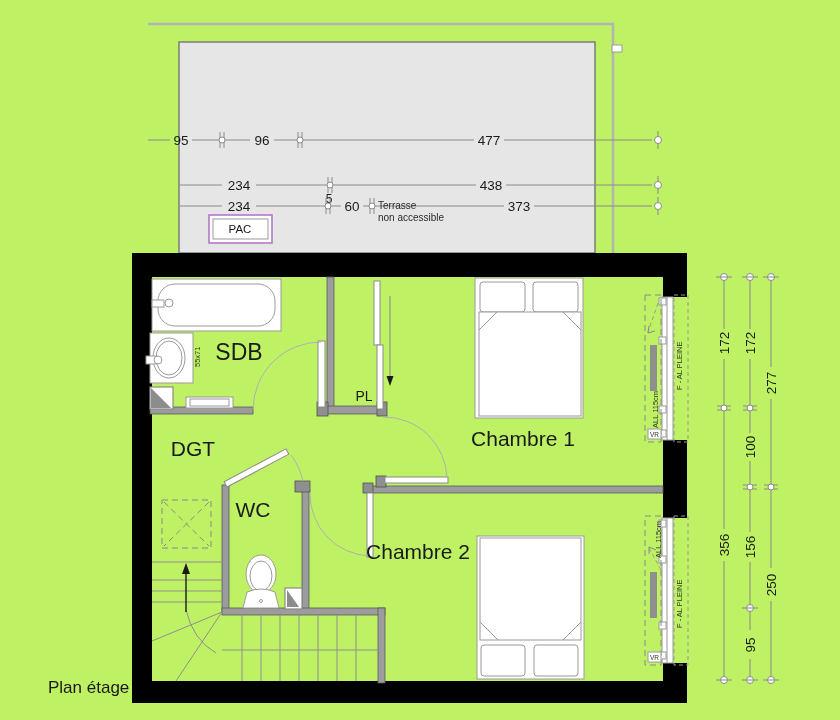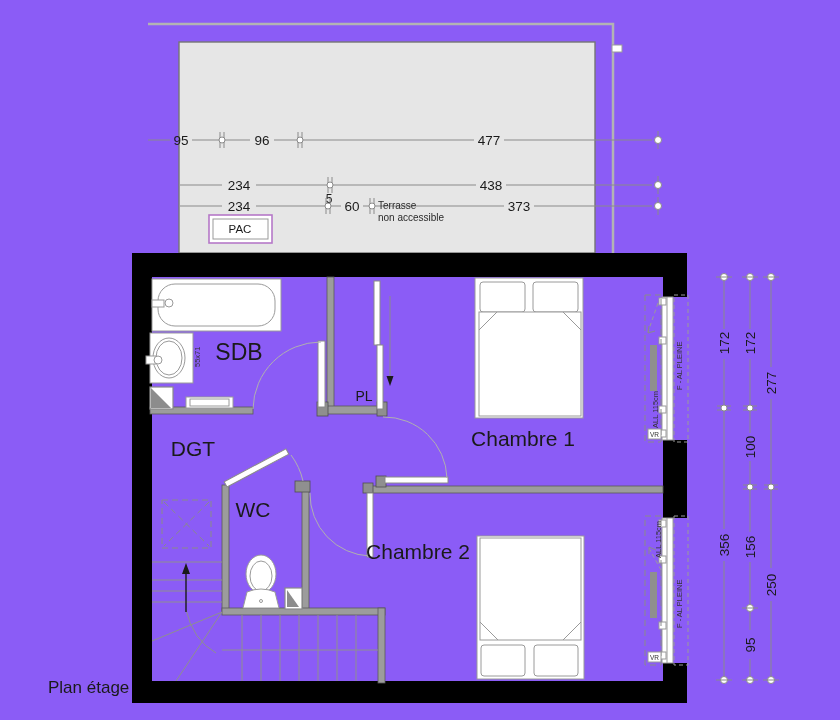--- a/index.html
+++ b/index.html
@@ -1,16 +1,16 @@
 <!DOCTYPE html>
 <html><head>
 <meta charset="utf-8">
 <style>
   html,body { margin:0; padding:0; background:#ffffff; }
-  .page { width:840px; height:720px; position:relative; background:#8b5cf6; overflow:hidden; }
+  .page { width:840px; height:720px; position:relative; background:#bef264; overflow:hidden; }
   svg { font-family:"Liberation Sans", sans-serif; display:block; }
 
   
   .dim      { stroke:#8a8a8a; stroke-width:1; fill:none; }
   .dim-thin { stroke:#9a9a9a; stroke-width:1; fill:none; }
   .tickc    { fill:#ffffff; stroke:#8a8a8a; stroke-width:1; }
   .outline  { stroke:#b3b3b3; stroke-width:2.5; fill:none; }
   .terrace  { fill:#e6e6e6; stroke:#757575; stroke-width:1.4; }
   .wall     { fill:#000000; stroke:none; }
   .part     { fill:#9c9c9c; stroke:#5a5a5a; stroke-width:0.8; }

